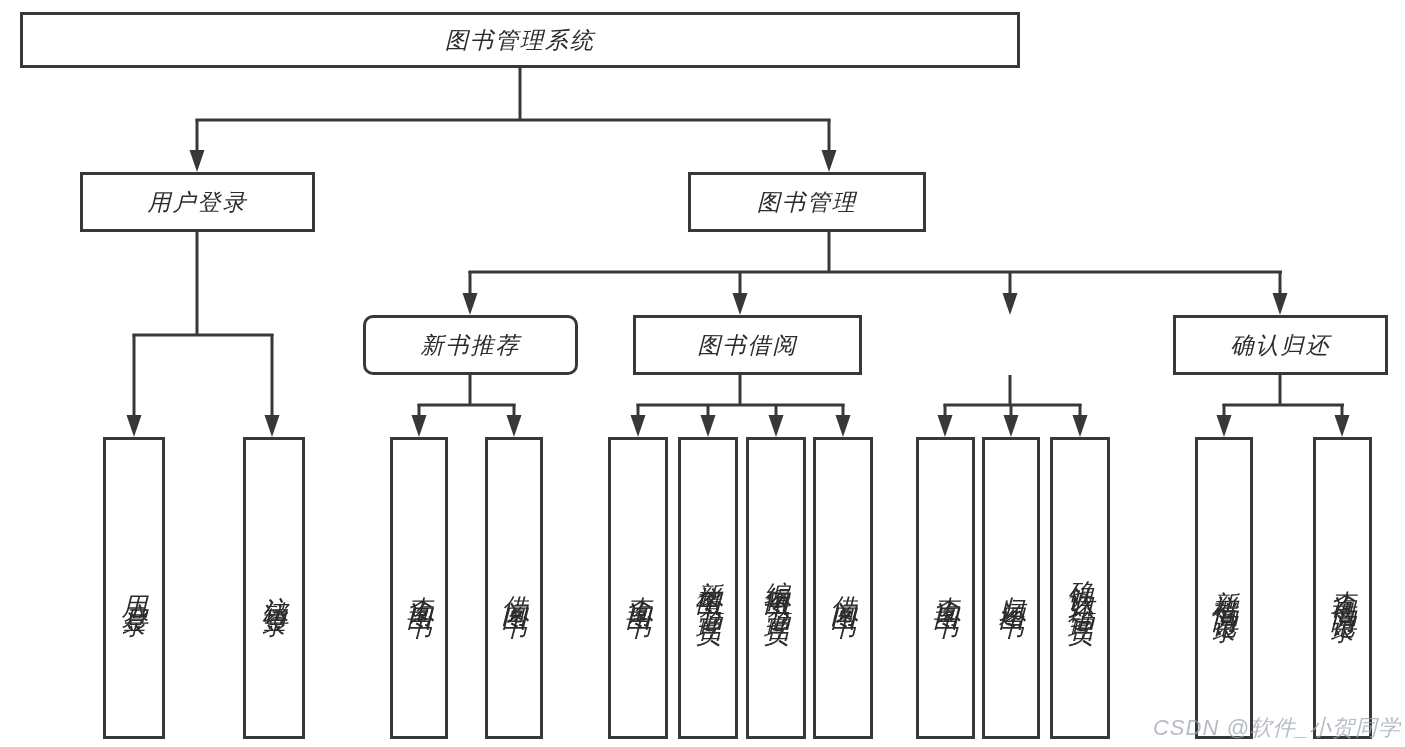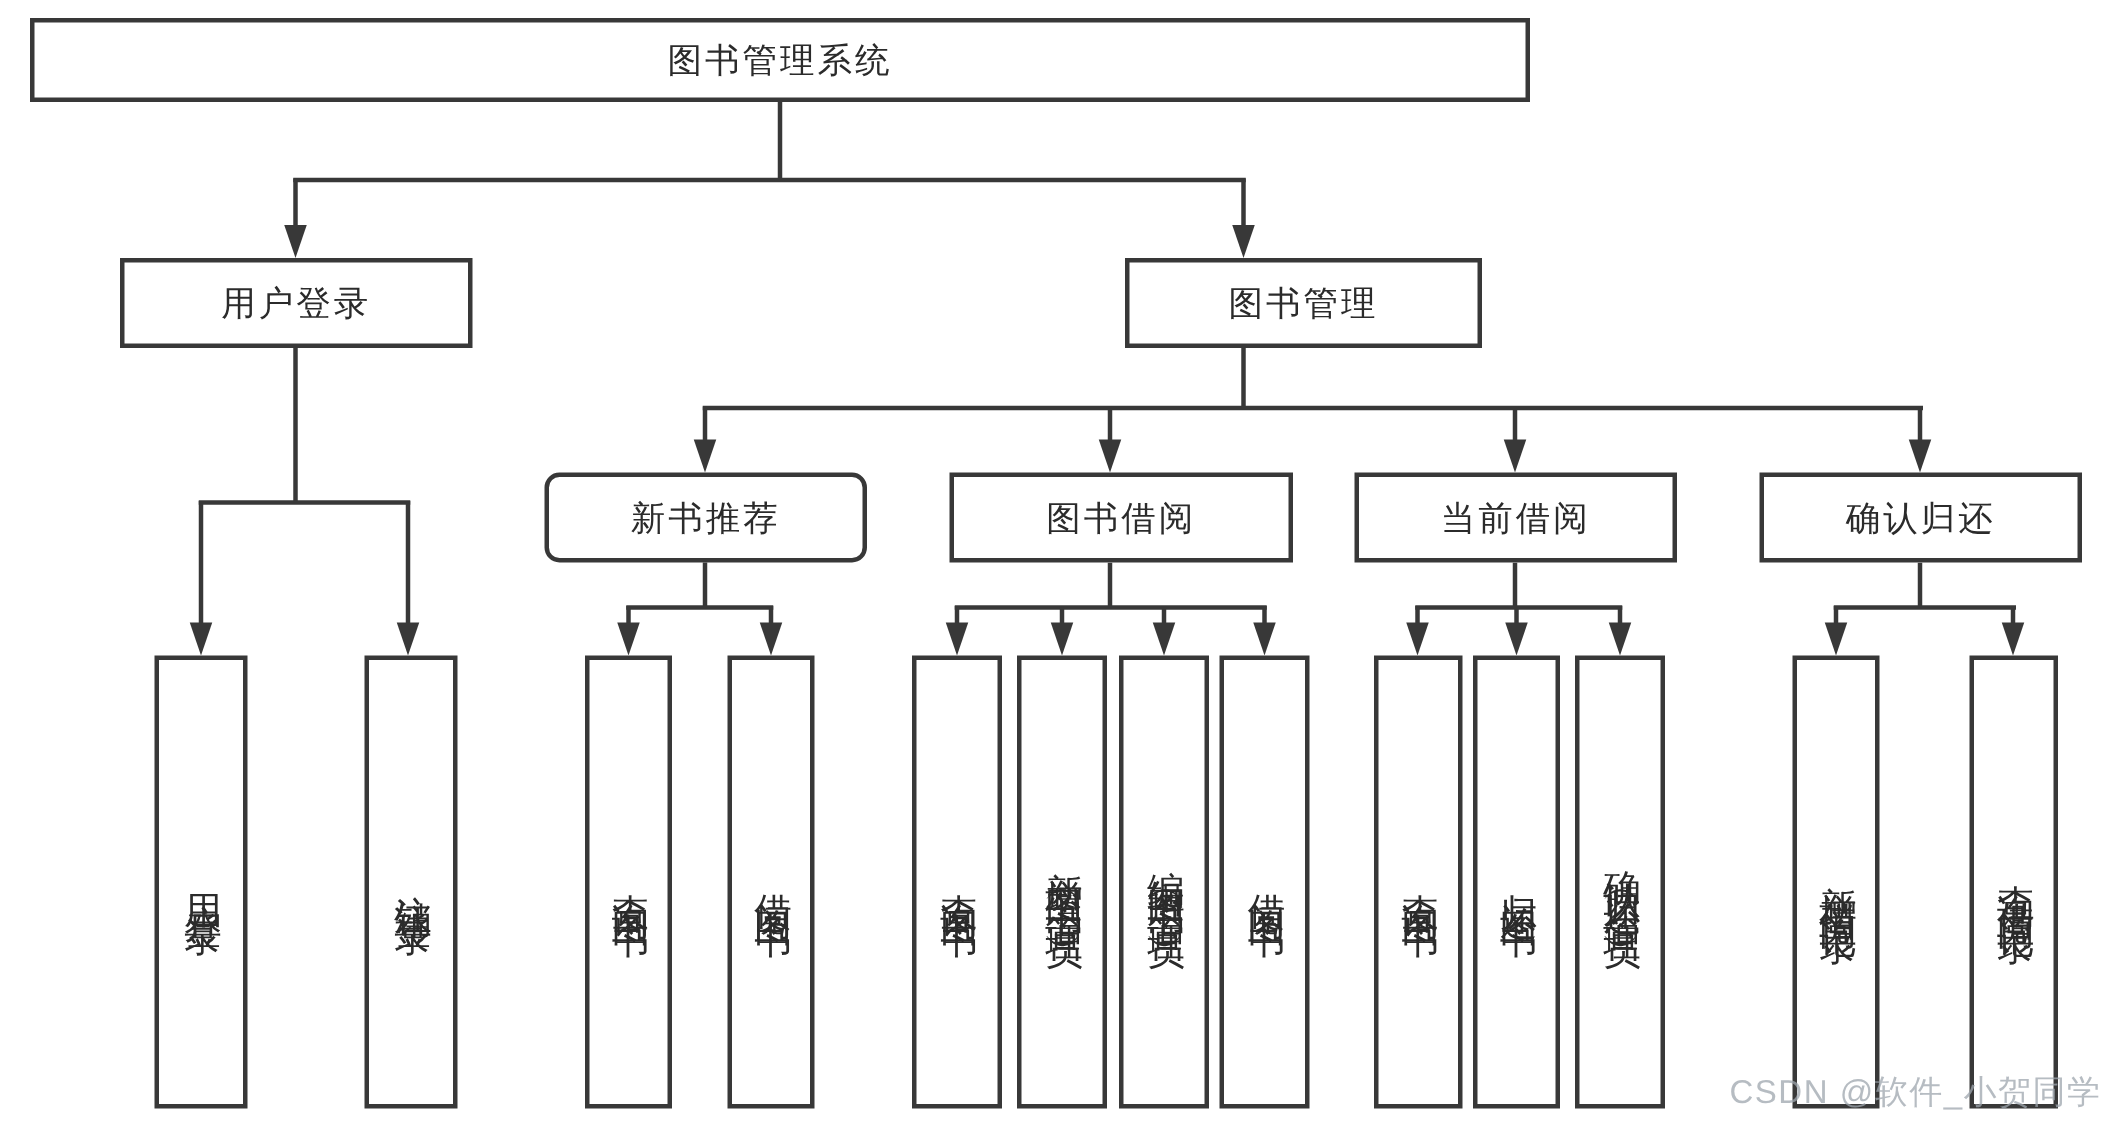--- a/index.html
+++ b/index.html
@@ -2,20 +2,21 @@
 <html><head>
 <meta charset="utf-8">
 <style>
   html,body{margin:0;padding:0;background:#ffffff;}
   .canvas{
     position:relative;
     width:1405px;height:747px;
     background:#ffffff;
     font-family:"Liberation Sans","DejaVu Sans",sans-serif;
     overflow:hidden;
+    font-style:italic;
   }
   svg.wires{position:absolute;left:0;top:0;z-index:1;}
   .node{
     position:absolute;
     background:#ffffff;
     border:3px solid #383838;
     box-sizing:border-box;
     display:flex;align-items:center;justify-content:center;
     color:#2b2b2b;
     z-index:2;
@@ -125,32 +126,29 @@
     </g>
   </svg>
 
   <div class="node h" style="left:20px;top:12px;width:1000px;height:56px;">
     <span class="label">图书管理系统</span>
   </div>
 
   <div class="node h" style="left:80px;top:172px;width:235px;height:60px;">
     <span class="label">用户登录</span>
   </div>
-  <div class="node h" style="left:750px;top:172px;width:238px;height:60px;">
+  <div class="node h" style="left:688px;top:172px;width:238px;height:60px;">
     <span class="label">图书管理</span>
   </div>
 
   <div class="node h" style="left:363px;top:315px;width:215px;height:60px;border-radius:10px;">
     <span class="label">新书推荐</span>
   </div>
   <div class="node h" style="left:633px;top:315px;width:229px;height:60px;">
     <span class="label">图书借阅</span>
-  </div>
-  <div class="node h" style="left:903px;top:315px;width:215px;height:60px;">
-    <span class="label">当前借阅</span>
   </div>
   <div class="node h" style="left:1173px;top:315px;width:215px;height:60px;">
     <span class="label">确认归还</span>
   </div>
 
   <div class="node v" style="left:103px;top:437px;width:62px;height:302px;">
     <span class="label">用户登录</span>
   </div>
   <div class="node v" style="left:243px;top:437px;width:62px;height:302px;">
     <span class="label">注销登录</span>

